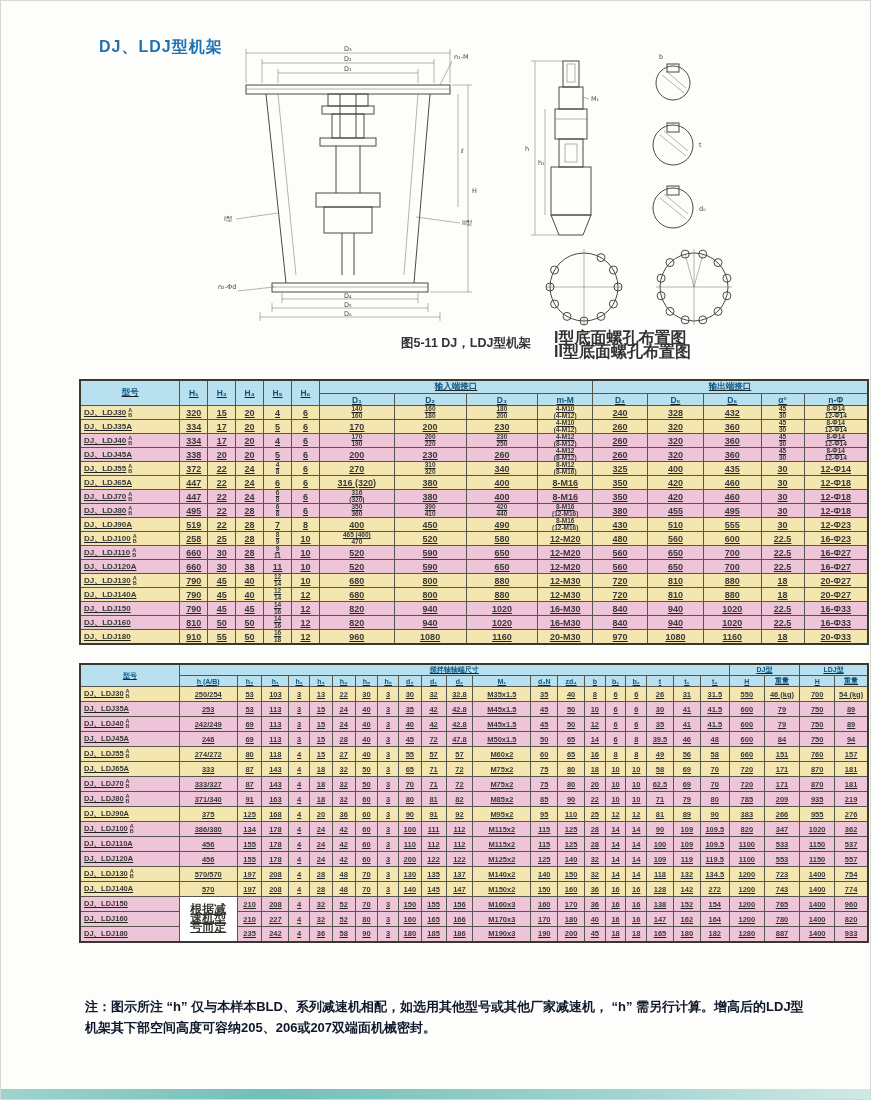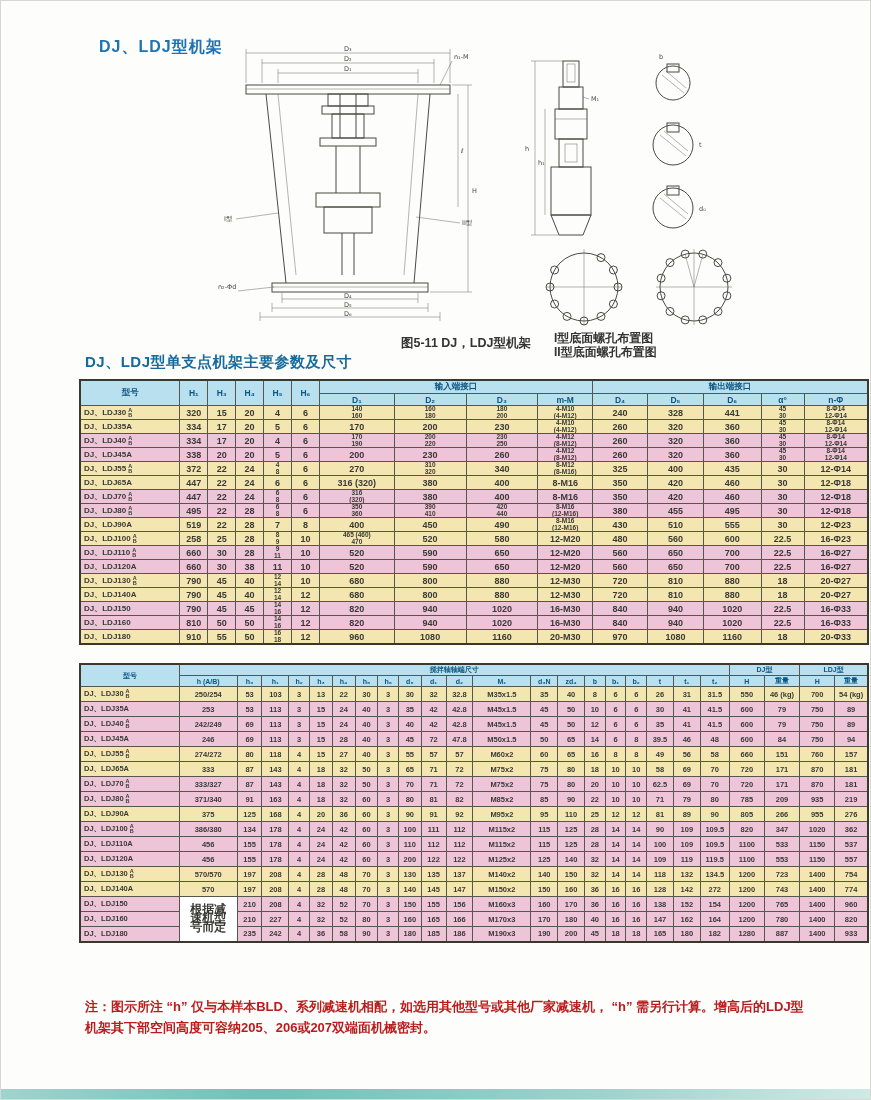--- a/index.html
+++ b/index.html
@@ -18,57 +18,57 @@
   .drawing-area svg{position:absolute;}
   .lineart line,.lineart path,.lineart rect,.lineart circle,.lineart polyline{
     stroke:#4a4a42;fill:none;stroke-width:1;
   }
   .lineart .thin{stroke-width:0.5;stroke:#6a6a60;}
   .lineart text{fill:#4a4a42;font-size:6.5px;stroke:none;font-family:"DejaVu Sans",sans-serif;}
   .fig-caption{
     position:absolute;left:400px;top:334px;font-size:12.5px;font-weight:bold;color:#333;
   }
   .bolt-captions{
-    position:absolute;left:553px;top:330px;font-size:12px;font-weight:bold;color:#333;line-height:14px;
+    position:absolute;left:553px;top:330px;font-size:16px;font-weight:bold;color:#333;line-height:14px;
   }
   .section-title{
     position:absolute;left:84px;top:352px;
     font-size:15px;font-weight:bold;color:#176a9c;letter-spacing:0.5px;
   }
   .tbl{
     border-collapse:collapse;table-layout:auto;
     background:#f4e6b0;
   }
   .tbl th,.tbl td{
     border:1px solid #57564c;text-align:center;vertical-align:middle;
     padding:0 1px;overflow:hidden;white-space:nowrap;
   }
   .tbl th{
     background:#b9e0ef;color:#0d5680;font-weight:bold;
   }
-  .tbl{border:2px solid #3a3930;}
+  .tbl{border:2px solid #3a3930;text-decoration:underline;}
   #table1-wrap{position:absolute;left:78px;top:378px;width:790px;}
   #table2-wrap{position:absolute;left:78px;top:662px;width:790px;}
   .t1{width:790px;font-size:9px;}
   .t1 th{font-size:8.5px;height:12px;}
   .t1 td{height:14px;font-weight:bold;color:#3a3a35;}
   .t2{width:790px;font-size:7.5px;}
   .t2 th{font-size:7px;height:11px;padding:0;}
   .t2 td{height:15px;font-weight:bold;color:#3a3a35;}
   .row-y td{background:#f4e6b0;}
   .row-p td{background:#edc4d8;}
   td.model{text-align:left;padding-left:3px;font-size:8px;position:relative;}
   .t2 td.model{font-size:7.5px;}
   td.stack{white-space:pre-line;font-size:6.5px;line-height:6.5px;font-weight:bold;}
   td.merged{white-space:pre-line;font-size:12px;line-height:9px;background:#ffffff;}
   .ab{display:inline-block;white-space:pre-line;font-size:5.5px;line-height:5px;
       vertical-align:middle;margin-left:2px;}
   .notes{
     position:absolute;left:84px;top:995px;width:730px;
-    font-size:13px;font-weight:bold;color:#b91c1c;line-height:21px;
+    font-size:13px;font-weight:bold;color:#0f172a;line-height:21px;
   }
   .bottom-bar{
     position:absolute;left:0;bottom:0;width:871px;height:10px;
     background:linear-gradient(90deg,#8fccc6,#5bb4ad 30%,#8fccc6 70%,#c8e6e2);
     opacity:0.85;
   }
 </style>
 </head>
 <body>
 
@@ -227,21 +227,20 @@
     </svg>
 
     <div class="bolt-captions">
       <div>I型底面螺孔布置图</div>
       <div>II型底面螺孔布置图</div>
     </div>
 
     <div class="fig-caption">图5-11 DJ，LDJ型机架</div>
   </div>
 
-  <div class="section-title">DJ、LDJ型单支点机架主要参数及尺寸</div>
 
   <div id="table1-wrap">
     <table class="tbl t1">
       <thead>
           <tr>
             <th rowspan="2" style="width: 100px;">型号</th>
             <th rowspan="2" style="width: 28px;">H₁</th>
             <th rowspan="2" style="width: 28px;">H₃</th>
             <th rowspan="2" style="width: 28px;">H₄</th>
             <th rowspan="2" style="width: 28px;">H₅</th>
@@ -273,21 +272,21 @@
             <td class="stack">140
 160</td>
             <td class="stack">160
 180</td>
             <td class="stack">180
 200</td>
             <td class="stack">4-M10
 (4-M12)</td>
             <td>240</td>
             <td>328</td>
-            <td>441</td>
+            <td>432</td>
             <td class="stack">45
 30</td>
             <td class="stack">8-Φ14
 12-Φ14</td>
           </tr>
           <tr class="row-y">
             <td class="model">DJ、LDJ35A</td>
             <td>334</td>
             <td>17</td>
             <td>20</td>
@@ -873,21 +872,21 @@
             <td>92</td>
             <td>M95x2</td>
             <td>95</td>
             <td>110</td>
             <td>25</td>
             <td>12</td>
             <td>12</td>
             <td>81</td>
             <td>89</td>
             <td>90</td>
-            <td>805</td>
+            <td>383</td>
             <td>266</td>
             <td>955</td>
             <td>276</td>
           </tr>
           <tr class="row-p">
             <td class="model">DJ、LDJ100<span class="ab">A
 B</span></td>
             <td>386/380</td>
             <td>134</td>
             <td>178</td>

